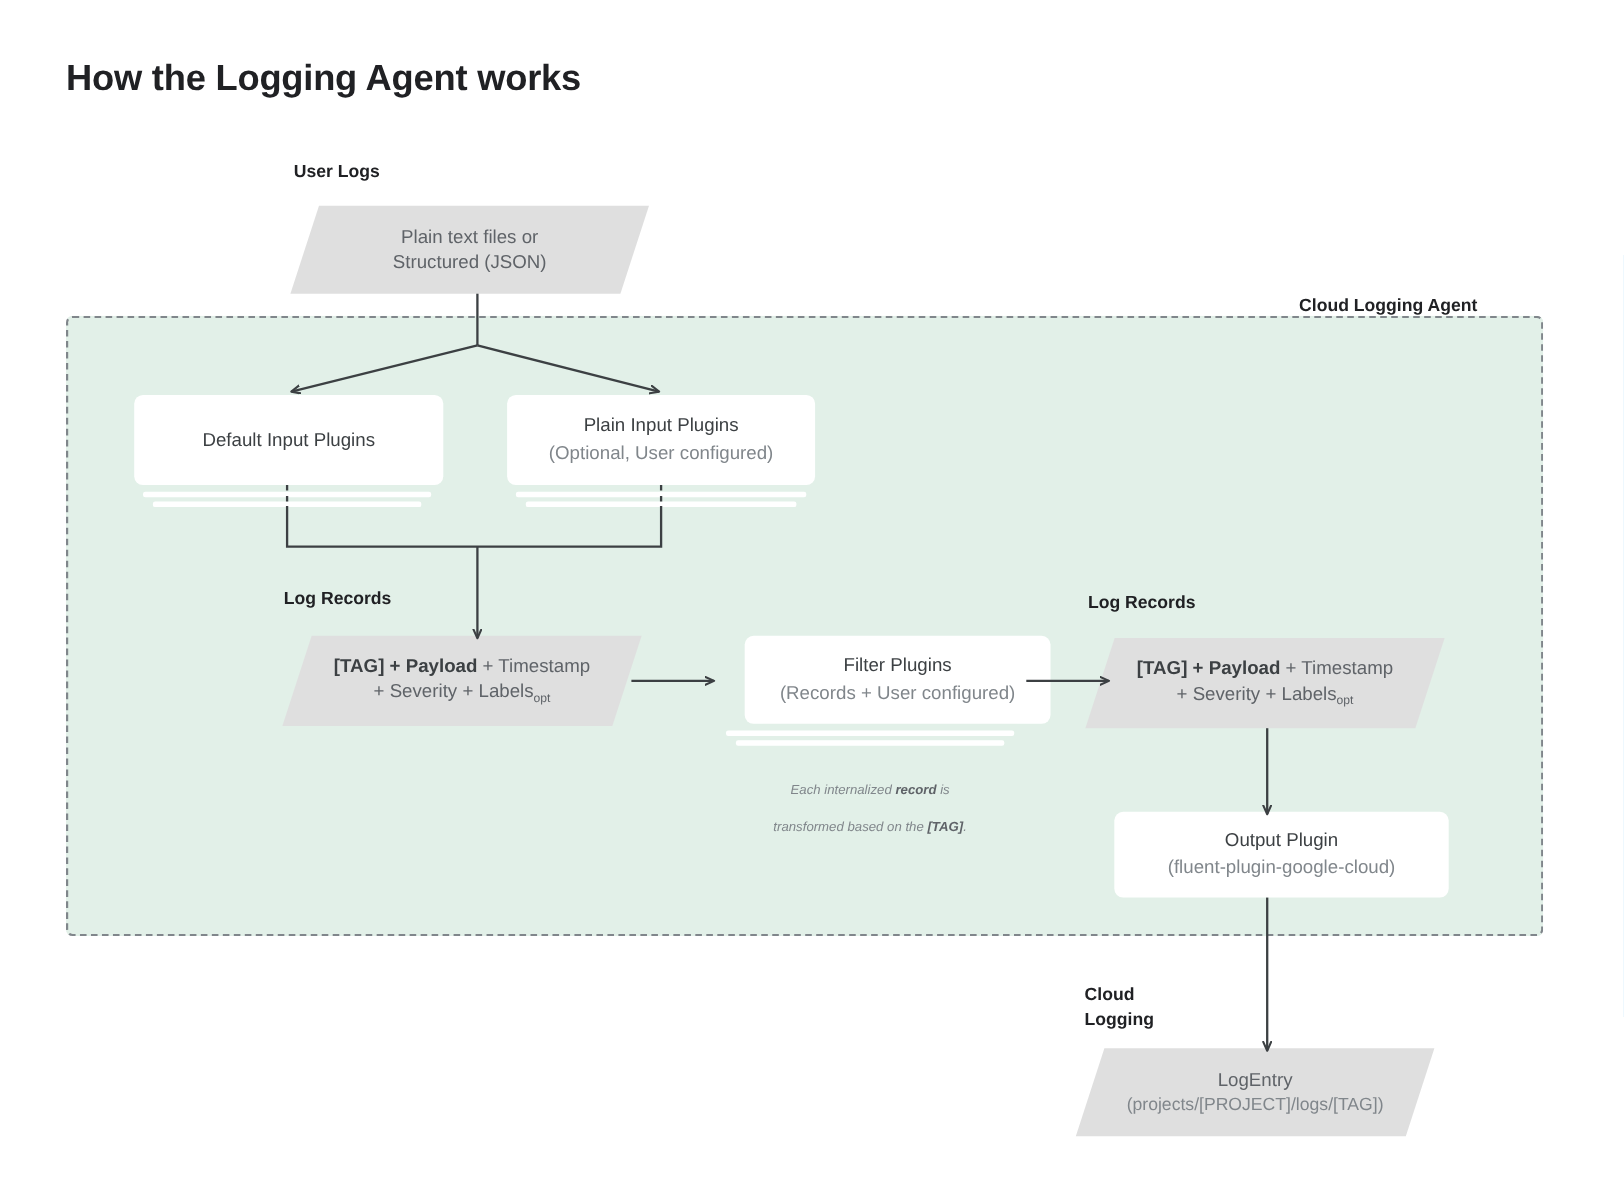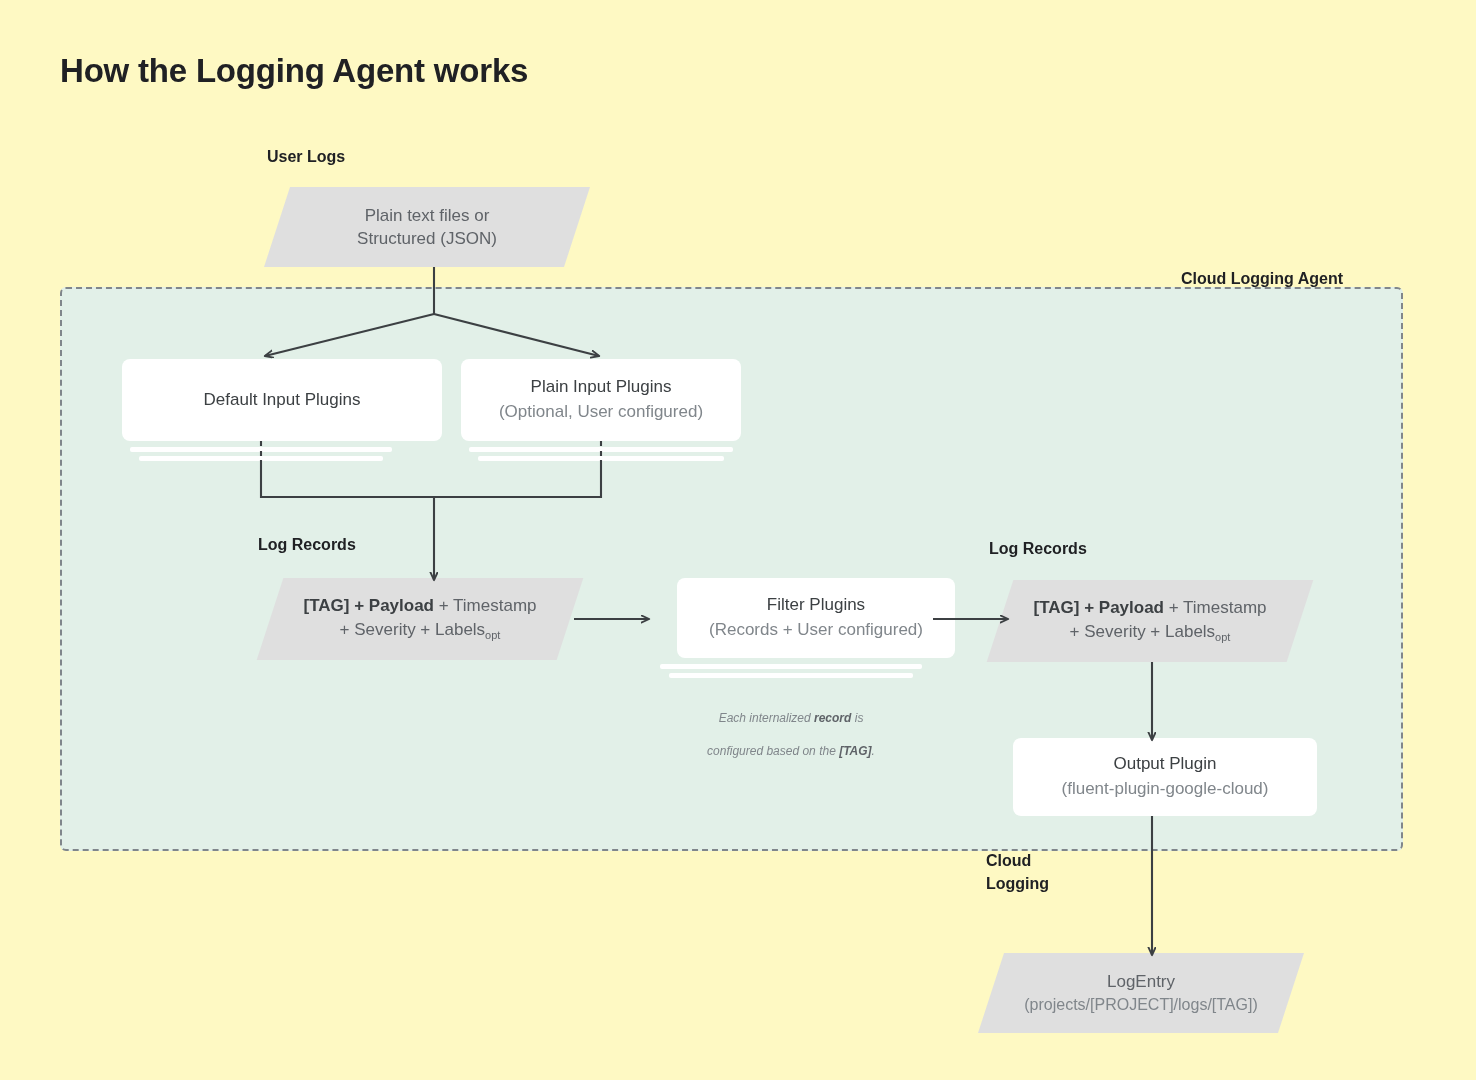--- a/index.html
+++ b/index.html
@@ -7,21 +7,21 @@
     padding: 0;
     background: #e0f2fd;
   }
   body {
     font-family: "Liberation Sans", sans-serif;
   }
   #canvas {
     position: relative;
     width: 1476px;
     height: 1080px;
-    background: #fef9c3;
+    background: #ffffff;
     overflow: hidden;
   }
 
   
   #page-title {
     position: absolute;
     left: 60px;
     top: 52px;
     font-size: 33px;
     font-weight: bold;
@@ -35,21 +35,21 @@
     font-size: 16px;
     font-weight: bold;
     color: #202124;
     line-height: 1.45;
     white-space: pre-line;
   }
   #label-user-logs   { left: 267px; top: 145px; }
   #label-agent       { left: 1181px; top: 243px; margin-top: 24px; }
   #label-logrec-left { left: 258px; top: 533px; }
   #label-logrec-right{ left: 989px; top: 537px; }
-  #label-cloud-logging { left: 986px; top: 849px; }
+  #label-cloud-logging { left: 986px; top: 893px; }
 
   
   #agent-container {
     position: absolute;
     left: 60px;
     top: 287px;
     width: 1343px;
     height: 564px;
     background: #e2f0e8;
     border: 2px dashed #80868b;
@@ -113,21 +113,21 @@
     margin-top: 2px;
   }
   
   .stack-bar {
     position: absolute;
     background: #ffffff;
     height: 5px;
     border-radius: 2px;
   }
 
-  #card-default-input { left: 122px; top: 359px; width: 320px; height: 82px; }
+  #card-default-input { left: 122px; top: 359px; width: 281px; height: 82px; }
   #card-custom-input  { left: 461px; top: 359px; width: 280px; height: 82px; }
   #card-filter        { left: 677px; top: 578px; width: 278px; height: 80px; }
   #card-output        { left: 1013px; top: 738px; width: 304px; height: 78px; }
 
   
   #note-transform {
     position: absolute;
     left: 631px;
     top: 693px;
     width: 320px;
@@ -192,21 +192,21 @@
 
   <div class="card" id="card-filter">
     <div>Filter Plugins</div>
     <div class="card-sub">(Records + User configured)</div>
   </div>
   <div class="stack-bar" style="left:660px; top:664px; width:262px;"></div>
   <div class="stack-bar" style="left:669px; top:673px; width:244px;"></div>
 
   <div id="note-transform">
     <span>Each internalized </span><span class="bi">record</span><span> is</span><br>
-    <span>configured based on the </span><span class="bi">[TAG]</span><span>.</span>
+    <span>transformed based on the </span><span class="bi">[TAG]</span><span>.</span>
   </div>
 
   <div class="parallelogram" id="pg-logrec-right">
     <div class="pg-text">
       <span class="tag-line"><span class="bold">[TAG] + Payload</span><span> + Timestamp</span></span>
       <span class="tag-line"><span>+ Severity + Labels</span><span class="sub-opt">opt</span></span>
     </div>
   </div>
 
   <div class="card" id="card-output">

